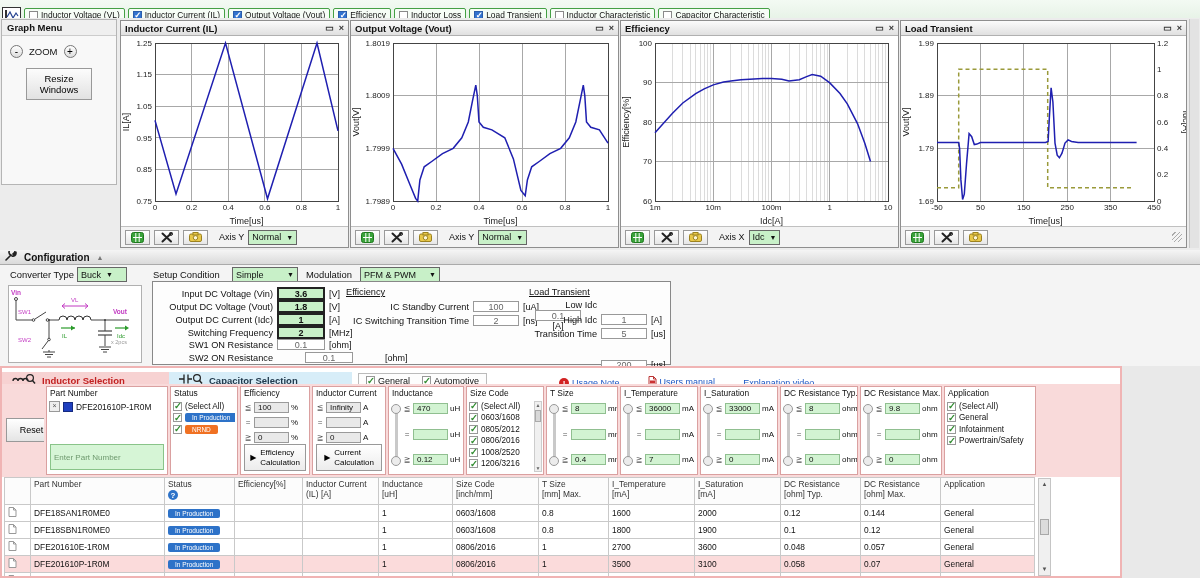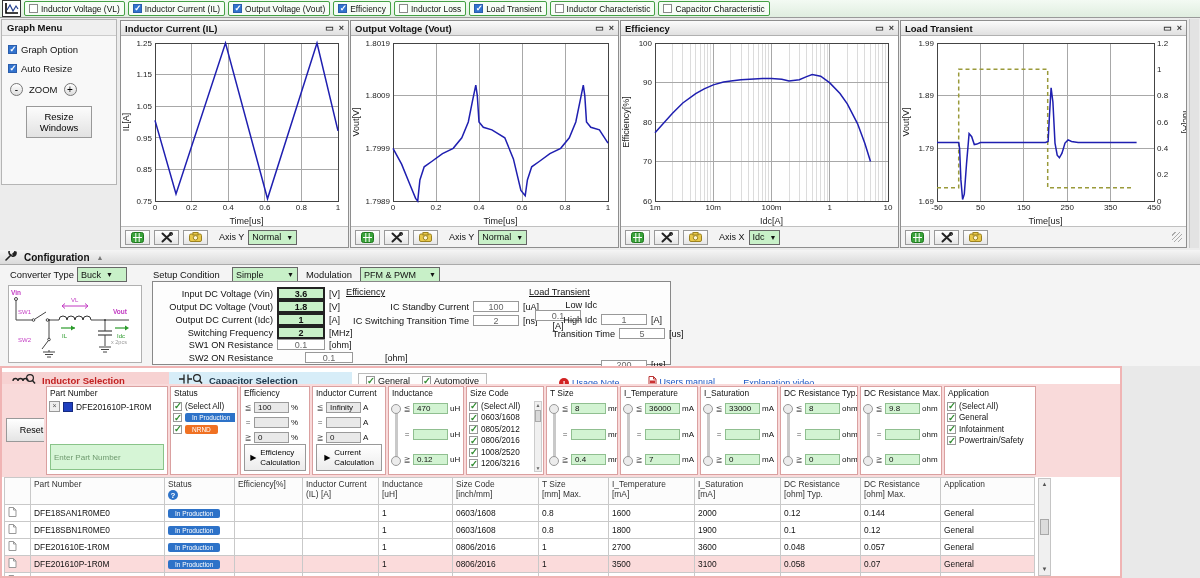--- a/index.html
+++ b/index.html
@@ -4,21 +4,21 @@
 <style>
   html,body{margin:0;padding:0}
   body{
     width:1200px;height:578px;overflow:hidden;position:relative;
     font-family:"Liberation Sans",sans-serif;font-size:10px;color:#111;
     background:#e9e9e9;
   }
   
   #topbar{position:absolute;left:0;top:0;width:1200px;height:18px;
     background:linear-gradient(#f3faf3,#e0eee0);border-bottom:1px solid #9a9a9a;
-    display:flex;align-items:center;gap:3px;padding:8px 2px;box-sizing:border-box}
+    display:flex;align-items:center;gap:3px;padding:15px 2px;box-sizing:border-box}
   #logo{width:17px;height:15px;background:#fff;border:1px solid #333;display:flex;align-items:center;justify-content:center;flex:none}
   .chip{display:inline-flex;align-items:center;gap:3px;height:13px;padding:0 4px;
     background:#f6fdf6;border:1px solid #44a044;border-radius:2px;font-size:8.4px;white-space:nowrap}
   .cb{width:9px;height:9px;border:1px solid #8a8a8a;background:#fff;display:inline-block;position:relative;flex:none;box-sizing:border-box}
   .cb.checked{background:#3273cf;border-color:#2a5dab}
   .cb.checked::after{content:"✓";position:absolute;left:0.5px;top:-2px;color:#fff;font-size:8.5px;font-weight:bold}
   .cb.green.checked{background:#fff;border-color:#999}
   .cb.green.checked::after{color:#2e8b2e;left:0;top:-2.5px;font-size:9.5px}
   
   #graphs{position:absolute;left:0;top:18px;width:1200px;height:232px;background:#ececec;border-bottom:1px solid #b5b5b5}
@@ -164,30 +164,20 @@
       <span class="chip">
         <span class="cb"></span>
         <span>Capacitor Characteristic</span>
       </span>
     </div>
 </div>
 
 <div id="graphs">
   <div id="gmenu">
     <div class="gm-title">Graph Menu</div>
-    <div id="gmenu-items">
-        <label class="gm-item">
-          <span class="cb checked"></span>
-          <span>Graph Option</span>
-        </label>
-        <label class="gm-item">
-          <span class="cb checked"></span>
-          <span>Auto Resize</span>
-        </label>
-      </div>
     <div class="zoom-row">
       <button class="zoom-btn">-</button>
       <span>ZOOM</span>
       <button class="zoom-btn">+</button>
     </div>
     <button id="resize-btn">Resize Windows</button>
   </div>
   <div id="chart-windows">
       <div class="win" style="left: 120px; width: 229px;"><div class="win-title">
           <span>Inductor Current (IL)</span>
@@ -582,21 +572,21 @@
       <div class="frow" style="left: 362px; top: 18px; flex-direction: column;">
         <span class="flabel" style="width: 82px;">Low Idc</span>
         <span class="finput" style="width: 46px; margin-left: 4px;">0.1</span>
         <span class="funit">[A]</span>
       </div>
       <div class="frow" style="left: 362px; top: 32px;">
         <span class="flabel" style="width: 82px;">High Idc</span>
         <span class="finput" style="width: 46px; margin-left: 4px;">1</span>
         <span class="funit">[A]</span>
       </div>
-      <div class="frow" style="left: 380px; top: 46px; justify-content: space-between;">
+      <div class="frow" style="left: 362px; top: 46px; justify-content: space-between;">
         <span class="flabel" style="width: 82px;">Transition Time</span>
         <span class="finput" style="width: 46px; margin-left: 4px;">5</span>
         <span class="funit">[us]</span>
       </div>
       <div class="frow" style="left: 362px; top: 60px;">
         <span class="flabel" style="width: 82px; margin-top: 36px;">Pulse Width</span>
         <span class="finput" style="width: 46px; margin-left: 4px;">200</span>
         <span class="funit">[us]</span>
       </div>
     </div>

